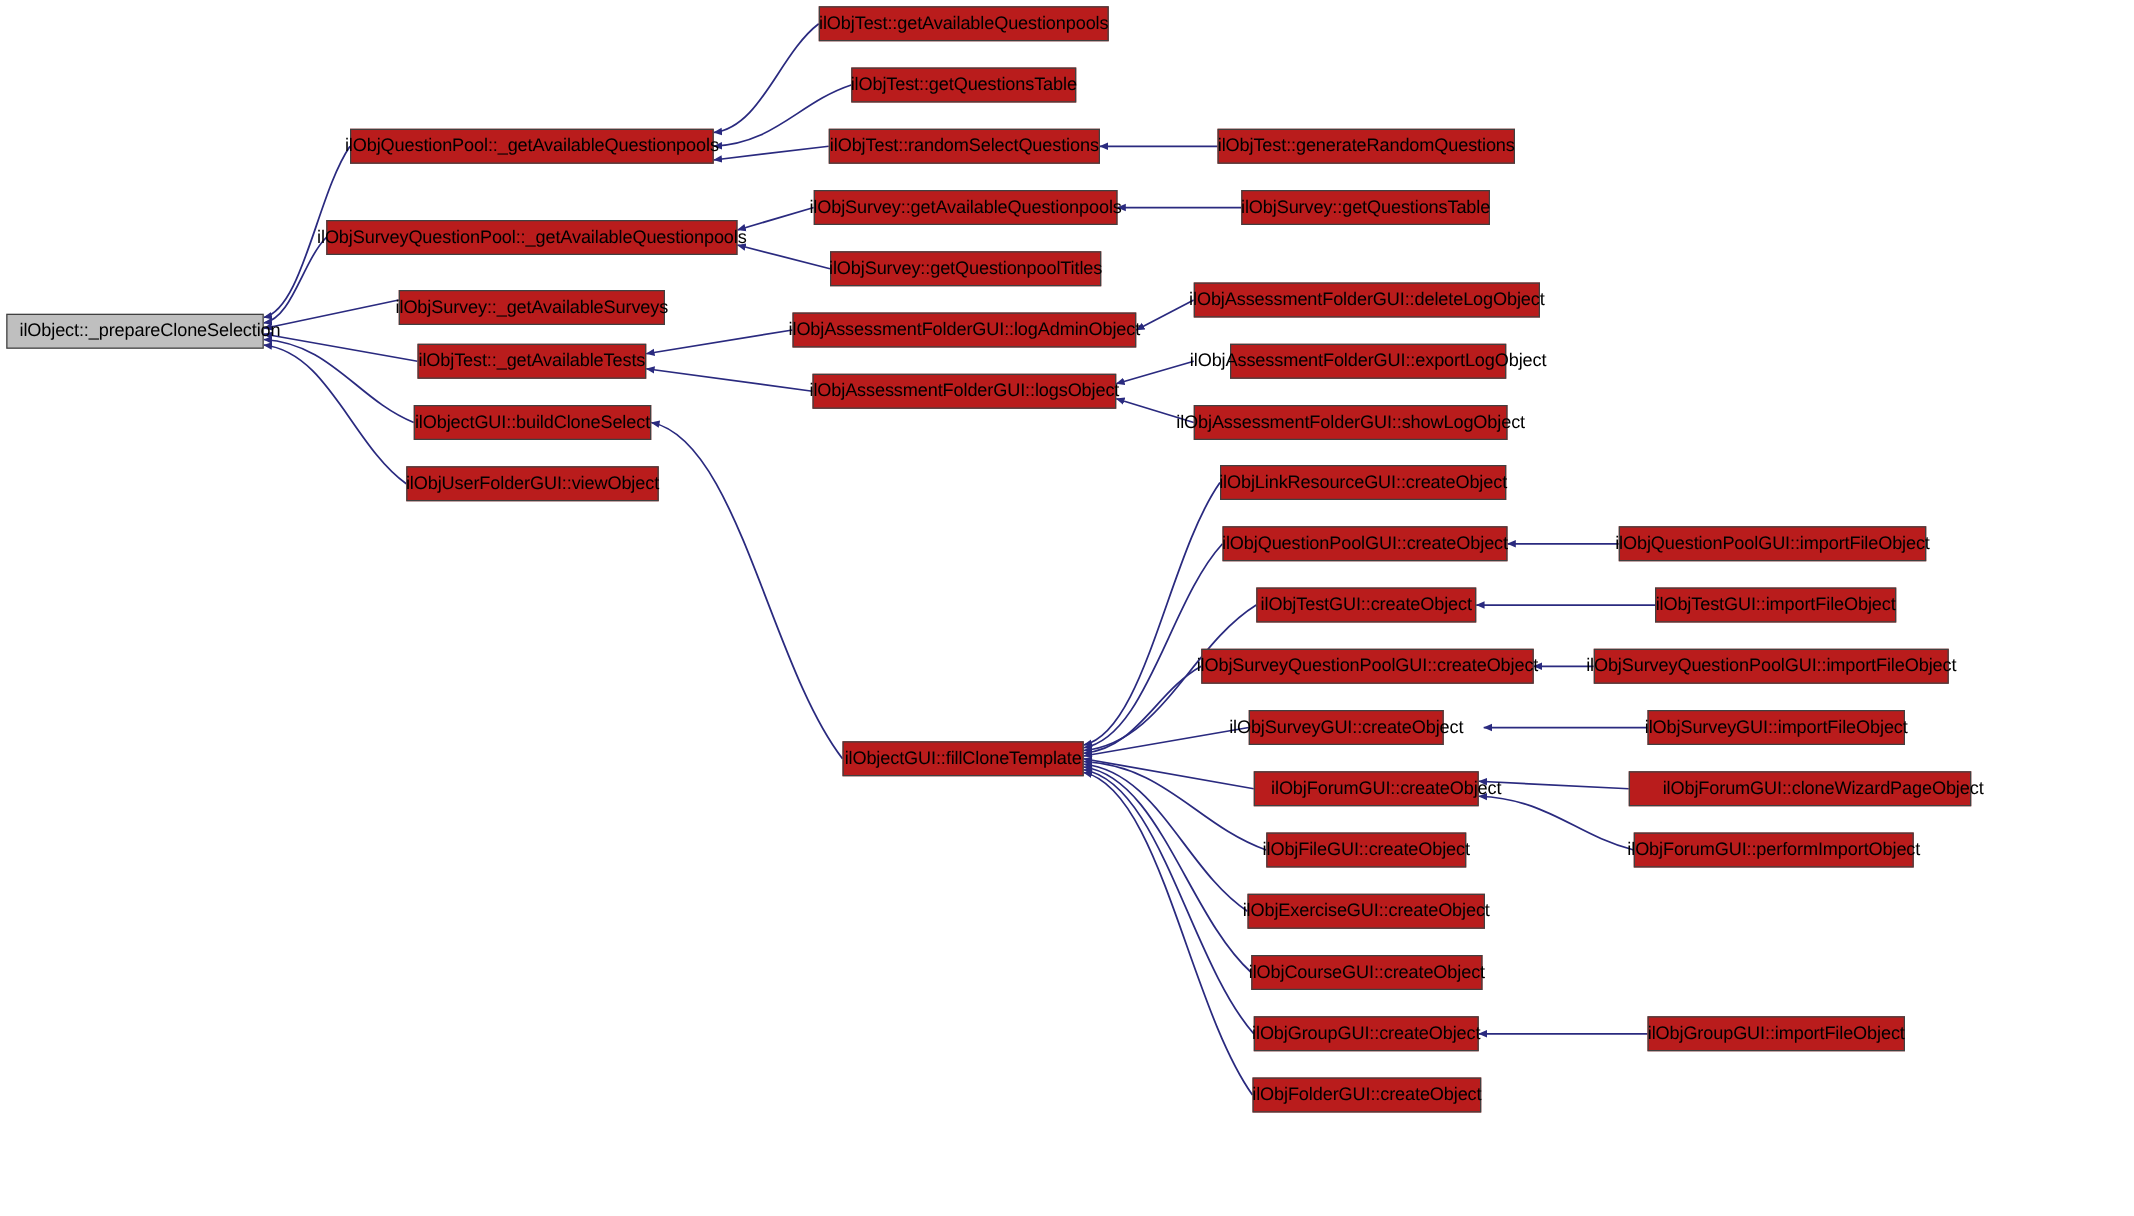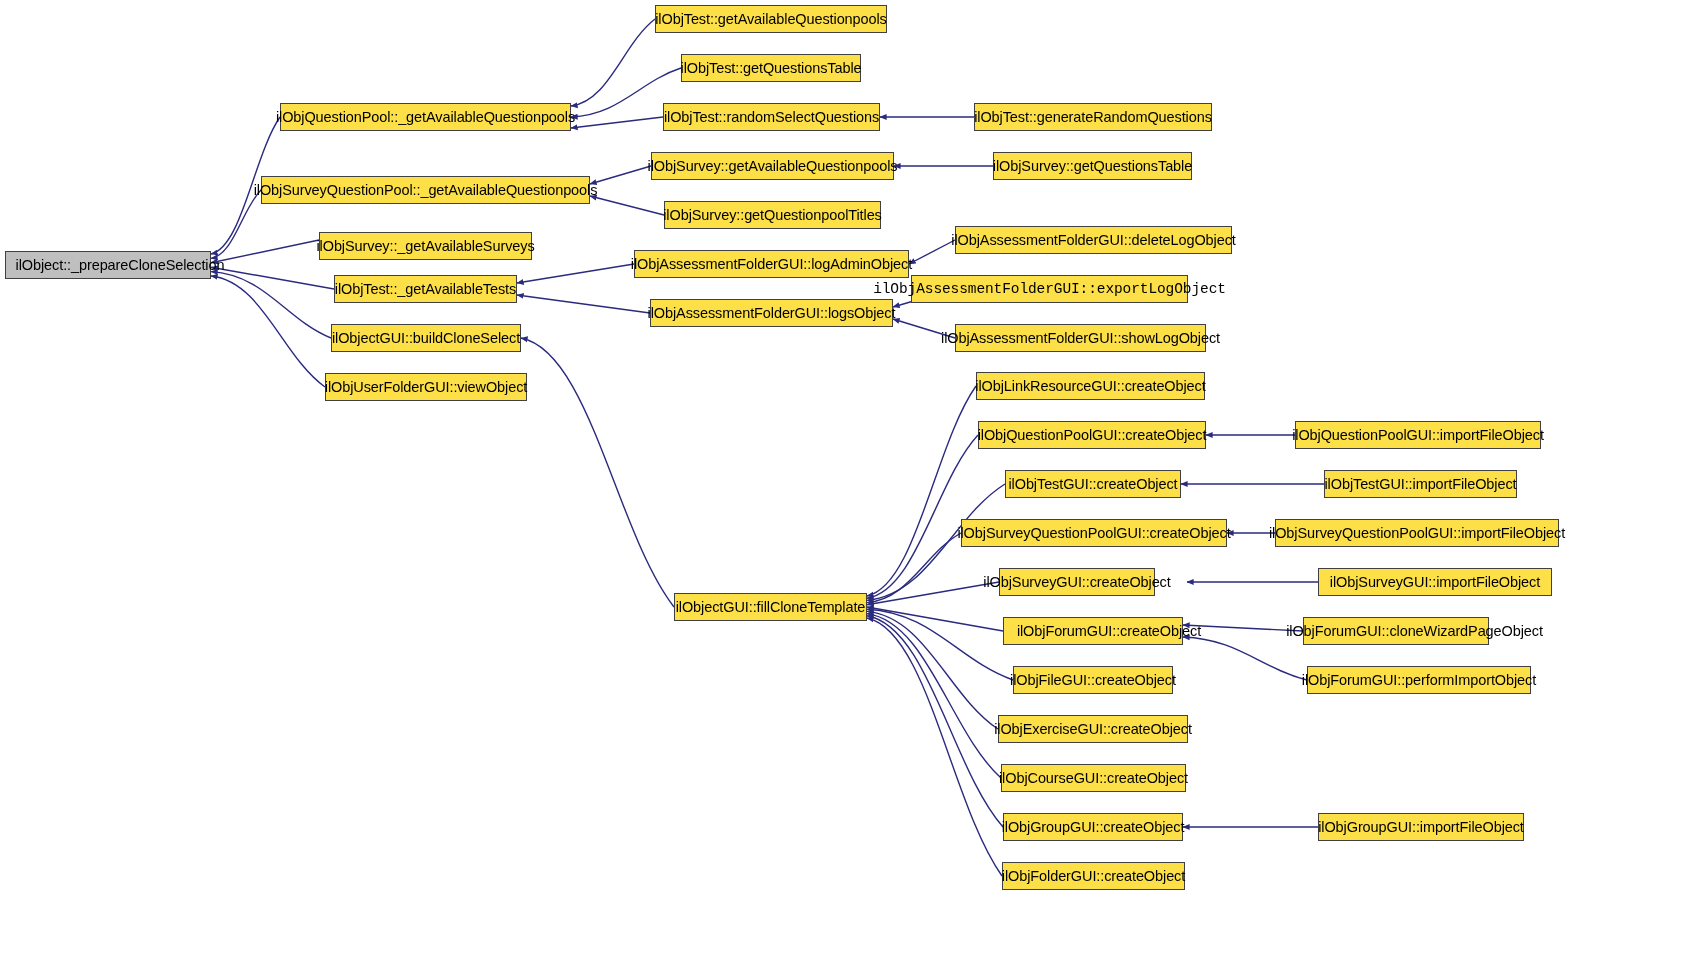--- a/index.html
+++ b/index.html
@@ -22,21 +22,21 @@
     width: 1707px;
     height: 973px;
     pointer-events: none;
   }
   .node {
     position: absolute;
     box-sizing: border-box;
     display: flex;
     align-items: center;
     justify-content: center;
-    background: #fde047;
+    background: #b91c1c;
     border: 1px solid #404040;
     color: #000000;
     font-size: 14.5px;
     line-height: 1;
     white-space: nowrap;
     letter-spacing: -0.1px;
     height: 28px;
     z-index: 2;
   }
   .node.root {
@@ -140,21 +140,21 @@
       </div>
       <div class="node" style="left: 634px; top: 250px; width: 275px;">
         <span class="label">ilObjAssessmentFolderGUI::logAdminObject</span>
       </div>
       <div class="node" style="left: 955px; top: 226px; width: 277px;">
         <span class="label">ilObjAssessmentFolderGUI::deleteLogObject</span>
       </div>
       <div class="node" style="left: 650px; top: 299px; width: 243px;">
         <span class="label">ilObjAssessmentFolderGUI::logsObject</span>
       </div>
-      <div class="node" style="left: 911px; top: 275px; width: 277px; font-family: Liberation Mono, monospace;">
+      <div class="node" style="left: 984px; top: 275px; width: 221px;">
         <span class="label">ilObjAssessmentFolderGUI::exportLogObject</span>
       </div>
       <div class="node" style="left: 955px; top: 324px; width: 251px;">
         <span class="label">ilObjAssessmentFolderGUI::showLogObject</span>
       </div>
       <div class="node" style="left: 674px; top: 593px; width: 193px;">
         <span class="label">ilObjectGUI::fillCloneTemplate</span>
       </div>
       <div class="node" style="left: 976px; top: 372px; width: 229px;">
         <span class="label">ilObjLinkResourceGUI::createObject</span>
@@ -173,27 +173,27 @@
       </div>
       <div class="node" style="left: 961px; top: 519px; width: 266px;">
         <span class="label">ilObjSurveyQuestionPoolGUI::createObject</span>
       </div>
       <div class="node" style="left: 1275px; top: 519px; width: 284px;">
         <span class="label">ilObjSurveyQuestionPoolGUI::importFileObject</span>
       </div>
       <div class="node" style="left: 999px; top: 568px; width: 156px;">
         <span class="label">ilObjSurveyGUI::createObject</span>
       </div>
-      <div class="node" style="left: 1318px; top: 568px; width: 234px;">
+      <div class="node" style="left: 1318px; top: 568px; width: 206px;">
         <span class="label">ilObjSurveyGUI::importFileObject</span>
       </div>
       <div class="node" style="left: 1003px; top: 617px; width: 180px; padding-left: 32px;">
         <span class="label">ilObjForumGUI::createObject</span>
       </div>
-      <div class="node" style="left: 1303px; top: 617px; width: 186px; padding-left: 37px;">
+      <div class="node" style="left: 1303px; top: 617px; width: 274px; padding-left: 37px;">
         <span class="label">ilObjForumGUI::cloneWizardPageObject</span>
       </div>
       <div class="node" style="left: 1013px; top: 666px; width: 160px;">
         <span class="label">ilObjFileGUI::createObject</span>
       </div>
       <div class="node" style="left: 1307px; top: 666px; width: 224px;">
         <span class="label">ilObjForumGUI::performImportObject</span>
       </div>
       <div class="node" style="left: 998px; top: 715px; width: 190px;">
         <span class="label">ilObjExerciseGUI::createObject</span>

